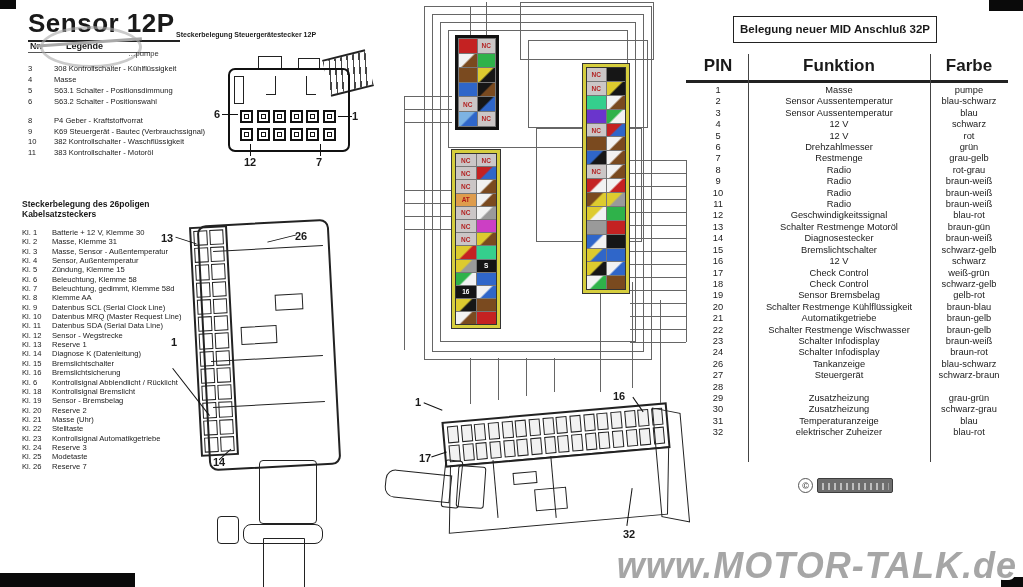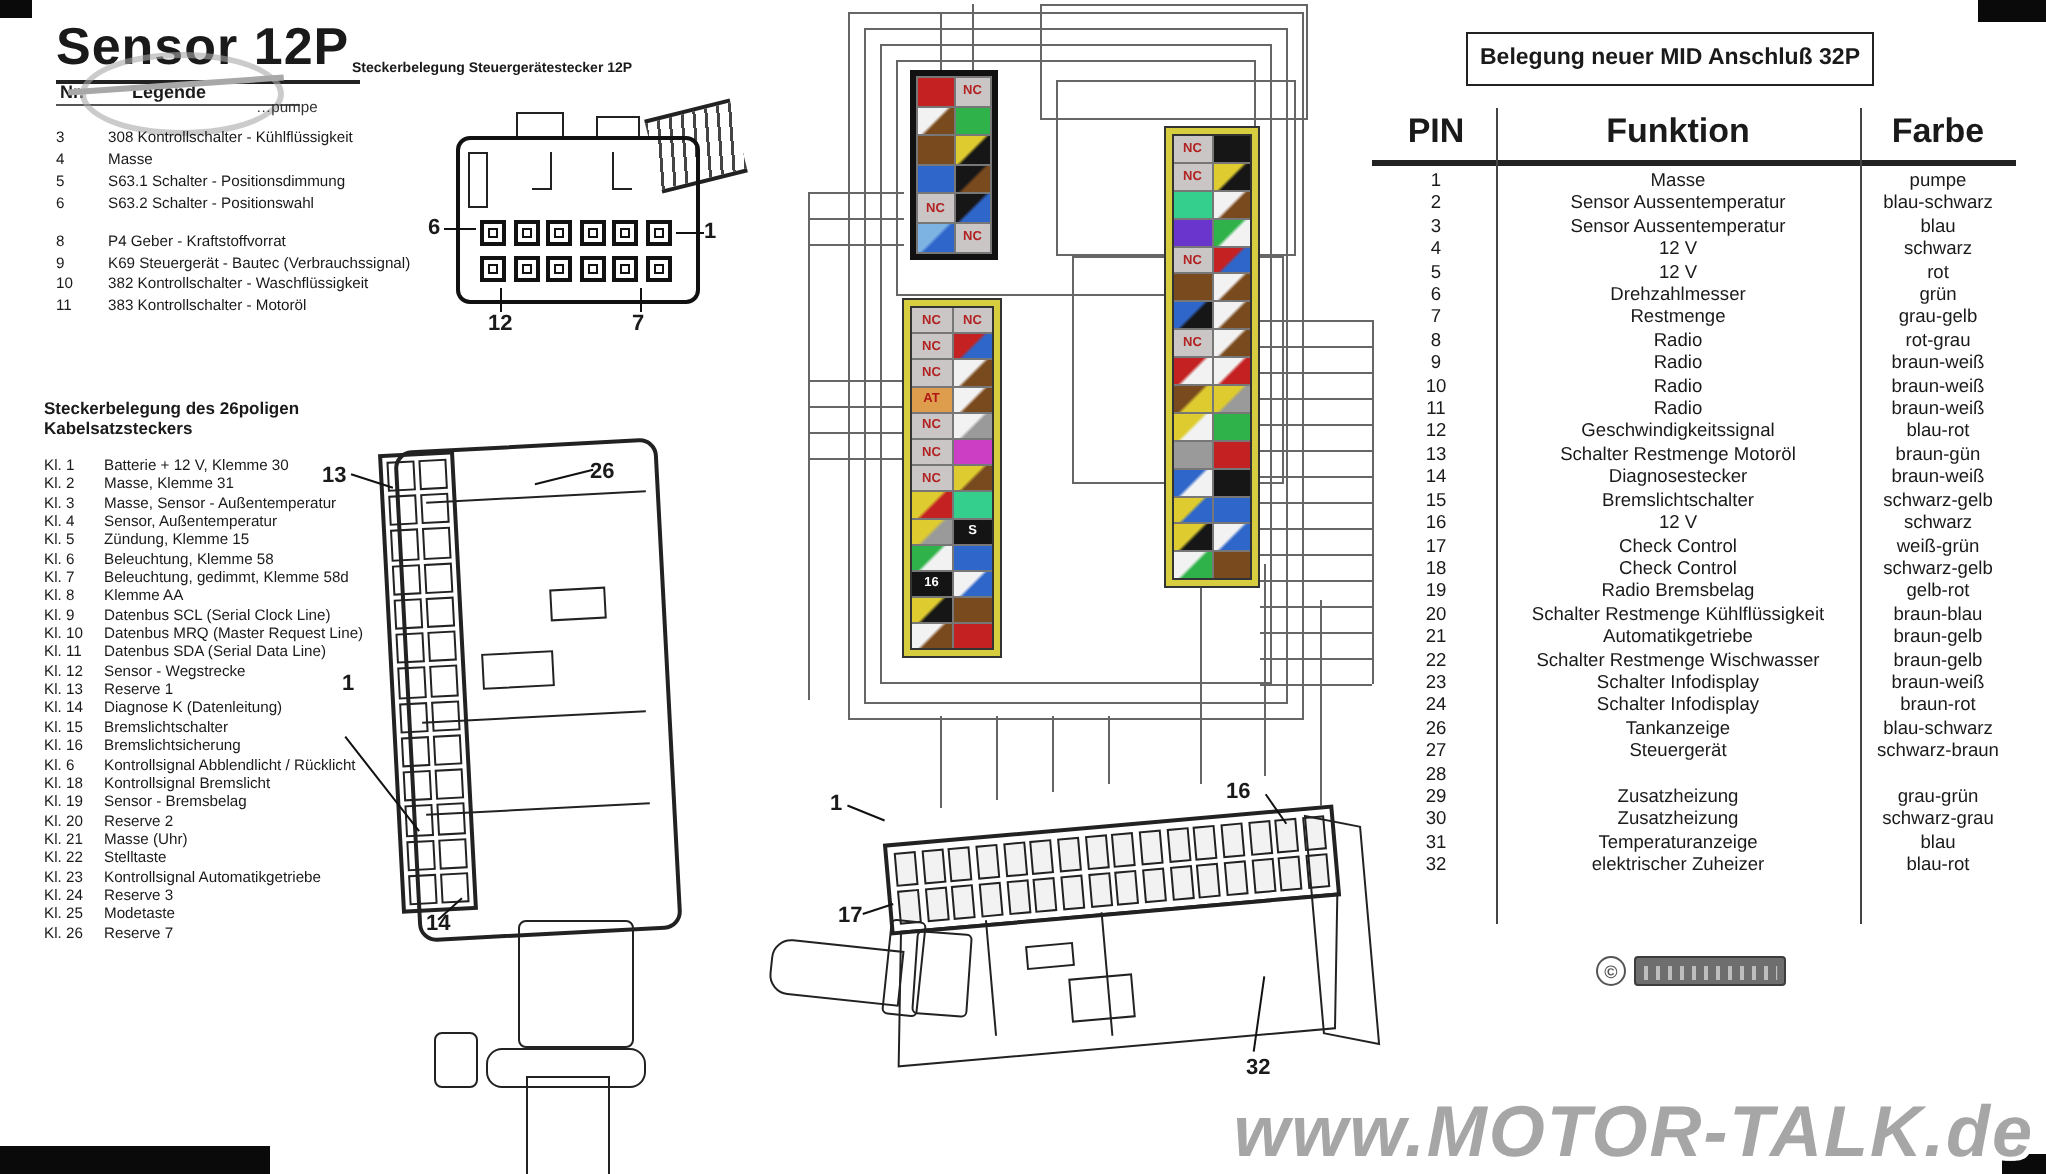--- a/index.html
+++ b/index.html
@@ -612,21 +612,21 @@
         <div>Check Control</div>
         <div>weiß-grün</div>
       </div>
       <div class="t32-row">
         <div>18</div>
         <div>Check Control</div>
         <div>schwarz-gelb</div>
       </div>
       <div class="t32-row">
         <div>19</div>
-        <div>Radio Bremsbelag</div>
+        <div>Sensor Bremsbelag</div>
         <div>gelb-rot</div>
       </div>
       <div class="t32-row">
         <div>20</div>
         <div>Schalter Restmenge Kühlflüssigkeit</div>
         <div>braun-blau</div>
       </div>
       <div class="t32-row">
         <div>21</div>
         <div>Automatikgetriebe</div>

